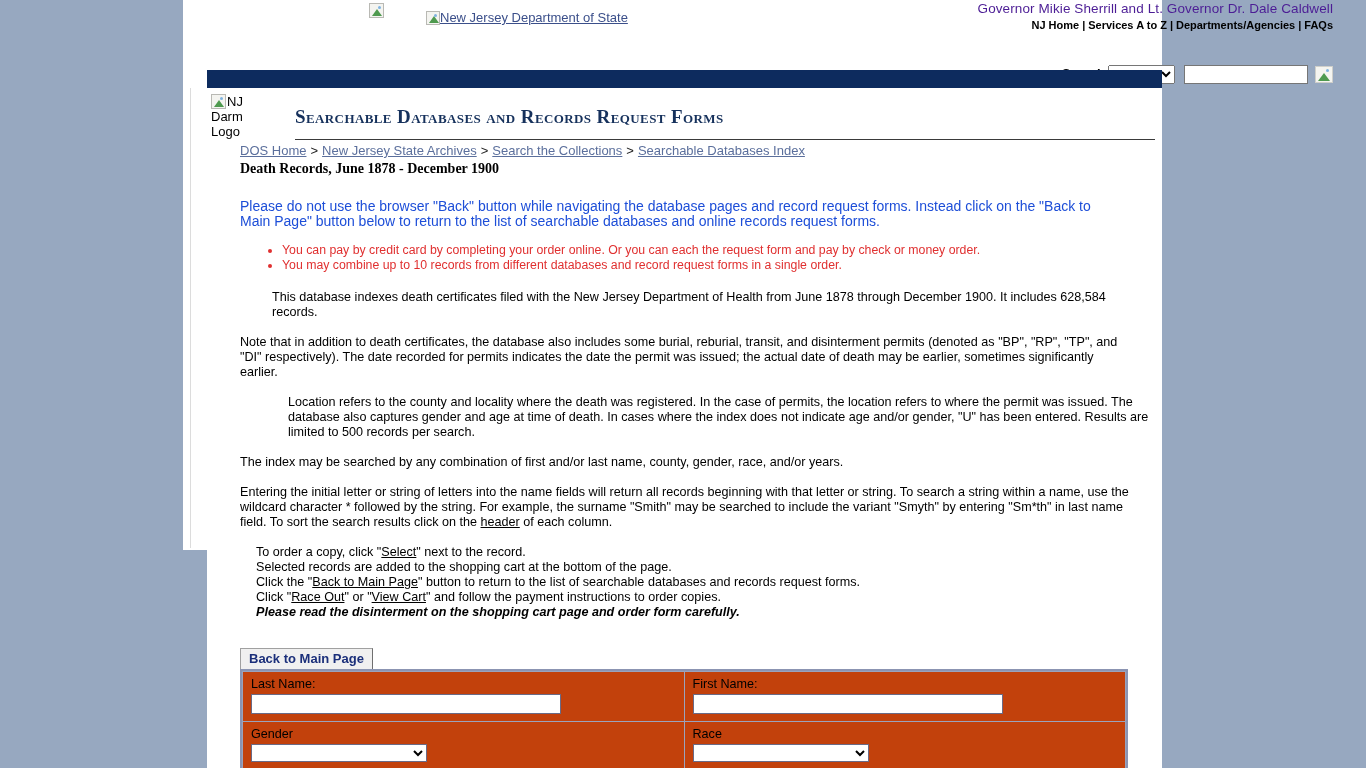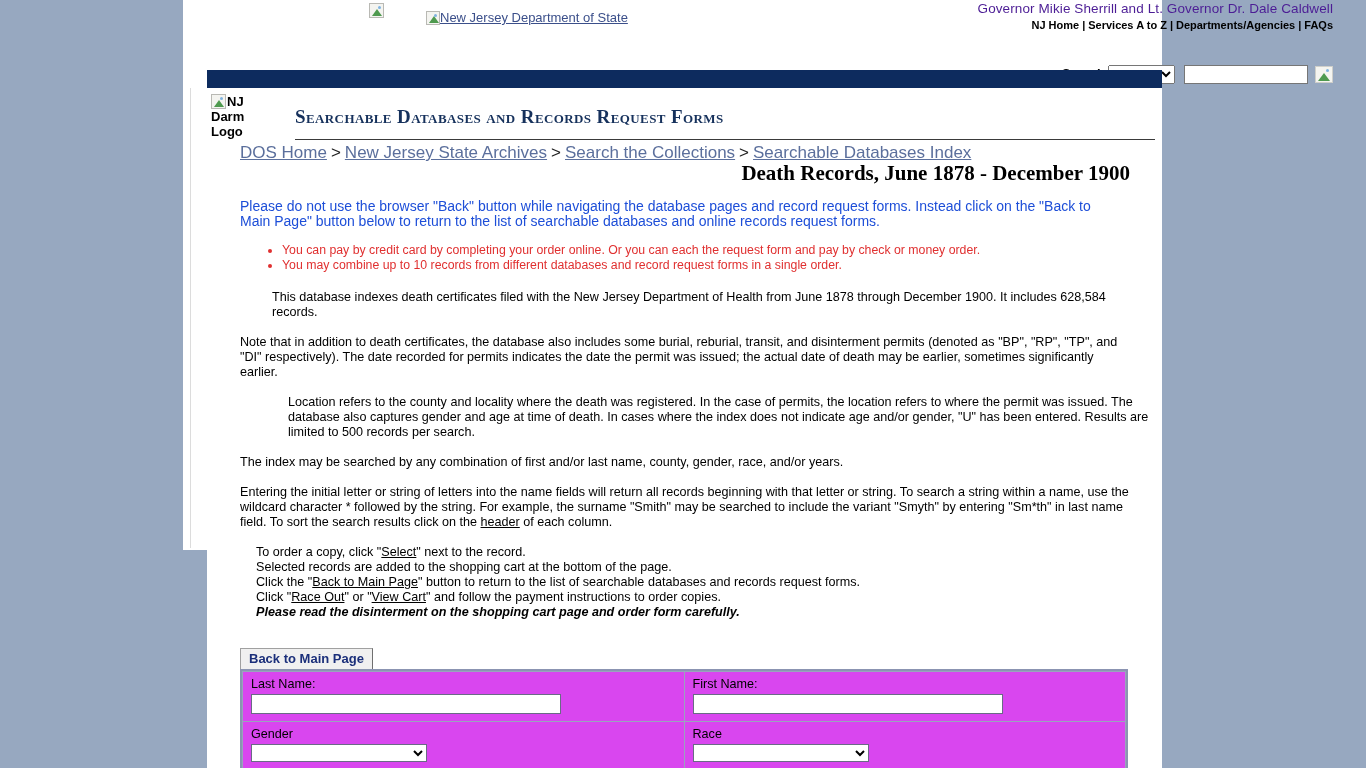--- a/index.html
+++ b/index.html
@@ -198,21 +198,21 @@
     background: #ffffff;
     border-left: 1px solid #dcdcdc;
   }
 
   .darm-logo {
     position: absolute;
     left: 4px;
     top: 6px;
     width: 50px;
     font-size: 13px;
-    font-weight: bold;
+    font-weight: normal;
     line-height: 15px;
   }
   .darm-logo .brokenimg { margin-right: 1px; }
 
   .page-title {
     position: absolute;
     left: 88px;
     top: 18px;
     width: 860px;
     font-family: "Liberation Serif", serif;
@@ -222,40 +222,40 @@
     color: #16315c;
     letter-spacing: 0.4px;
     padding-bottom: 11px;
     border-bottom: 1px solid #3a3a3a;
   }
 
   .breadcrumb {
     position: absolute;
     left: 33px;
     top: 55px;
-    font-size: 17px;
+    font-size: 13px;
   }
   .breadcrumb a {
     color: #5b6f9c;
     text-decoration: underline;
   }
   .breadcrumb .sep {
     padding: 0 4px;
     color: #222;
     text-decoration: none;
   }
 
   .doc-title {
     position: absolute;
     left: 33px;
     top: 73px;
     width: 890px;
-    text-align: right;
+    text-align: left;
     font-family: "Liberation Serif", serif;
-    font-size: 21px;
+    font-size: 14px;
     font-weight: bold;
   }
 
   .warn {
     position: absolute;
     left: 33px;
     top: 111px;
     width: 876px;
     color: #1d4ed8;
     font-size: 14px;
@@ -329,21 +329,21 @@
     border: 2px solid #8b94b2;
     border-collapse: separate;
     background: #c9cfdc;
   }
   .formtable table {
     width: 100%;
     border-collapse: collapse;
     background: #c9cfdc;
   }
   .formtable td {
-    background: #d946ef;
+    background: #c2410c;
     border: 1px solid #9aa3bd;
     padding: 5px 6px 7px 8px;
     vertical-align: top;
     width: 50%;
   }
   .fieldlabel {
     font-size: 12.6px;
     color: #000;
     display: block;
     margin-bottom: 3px;

